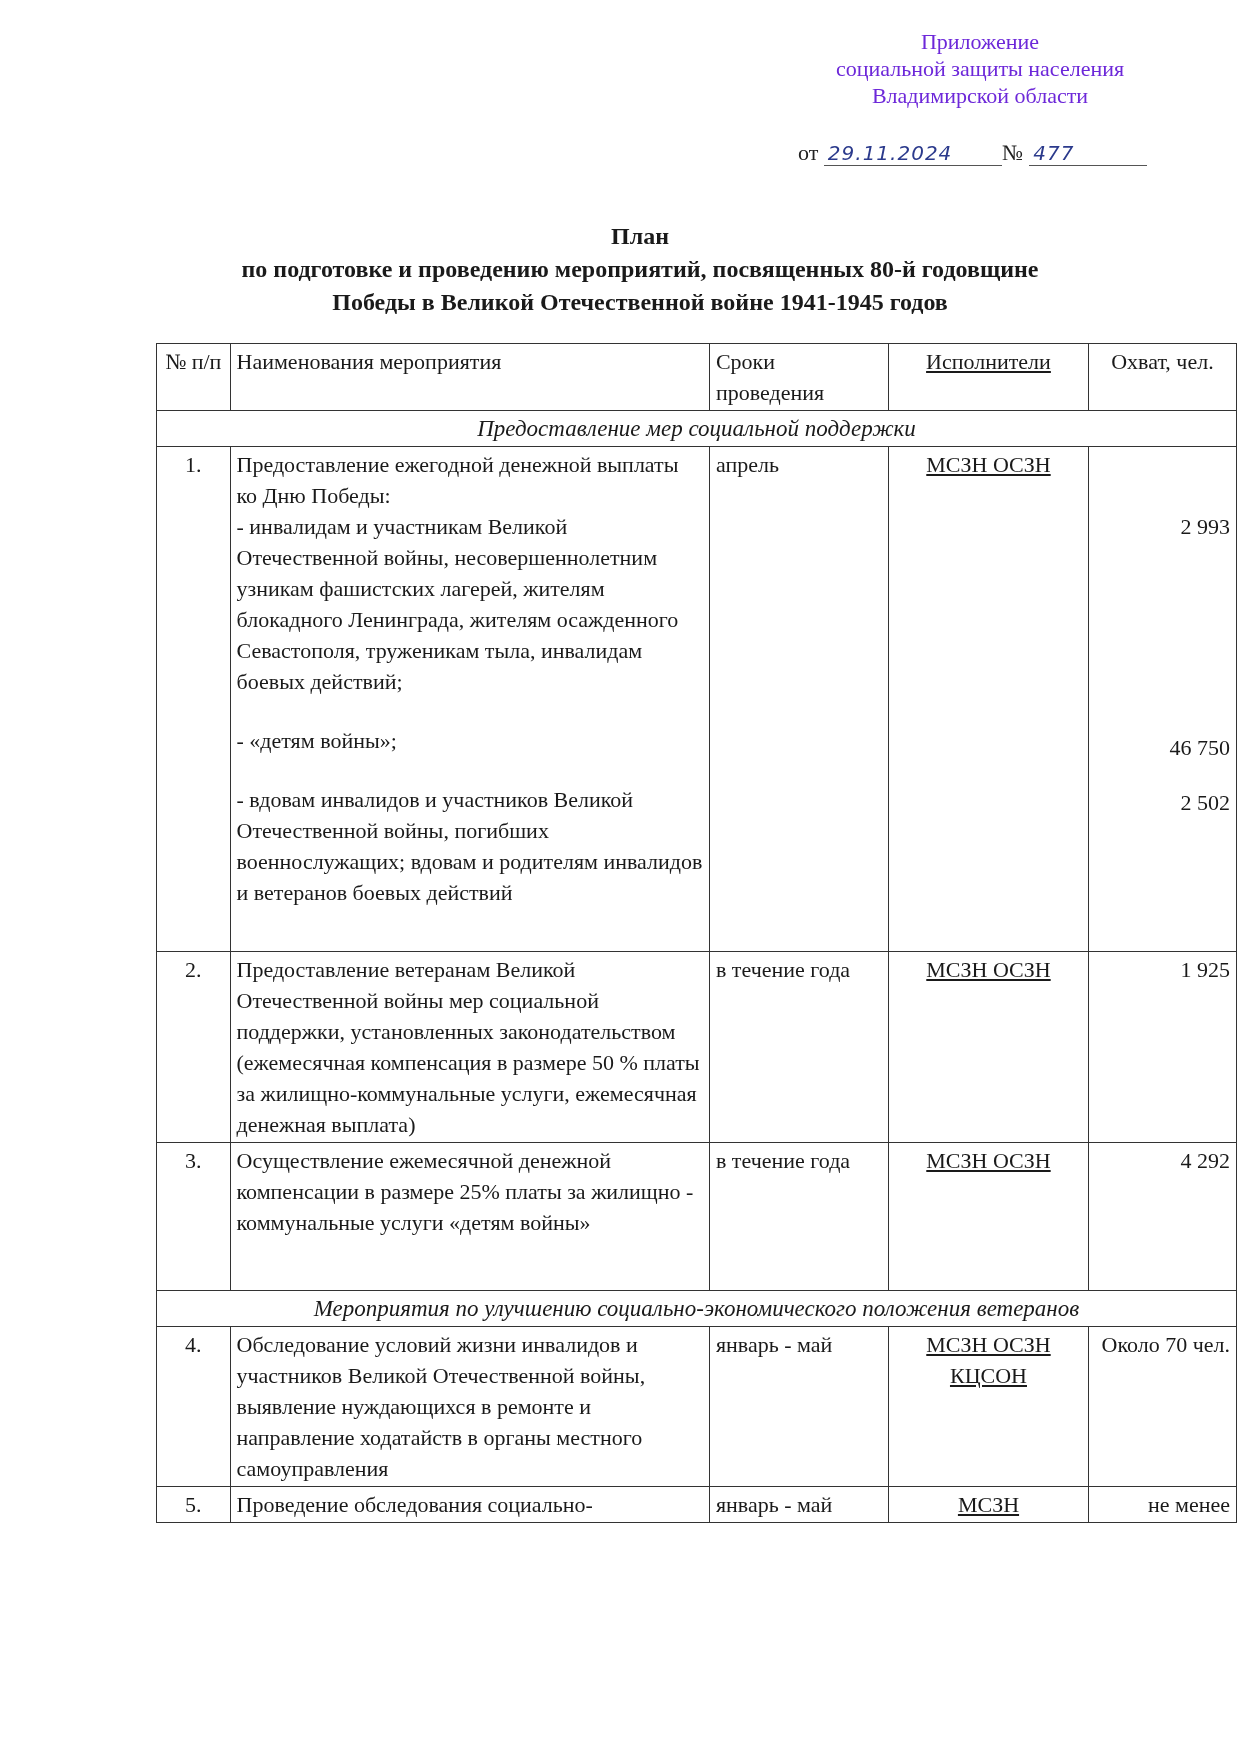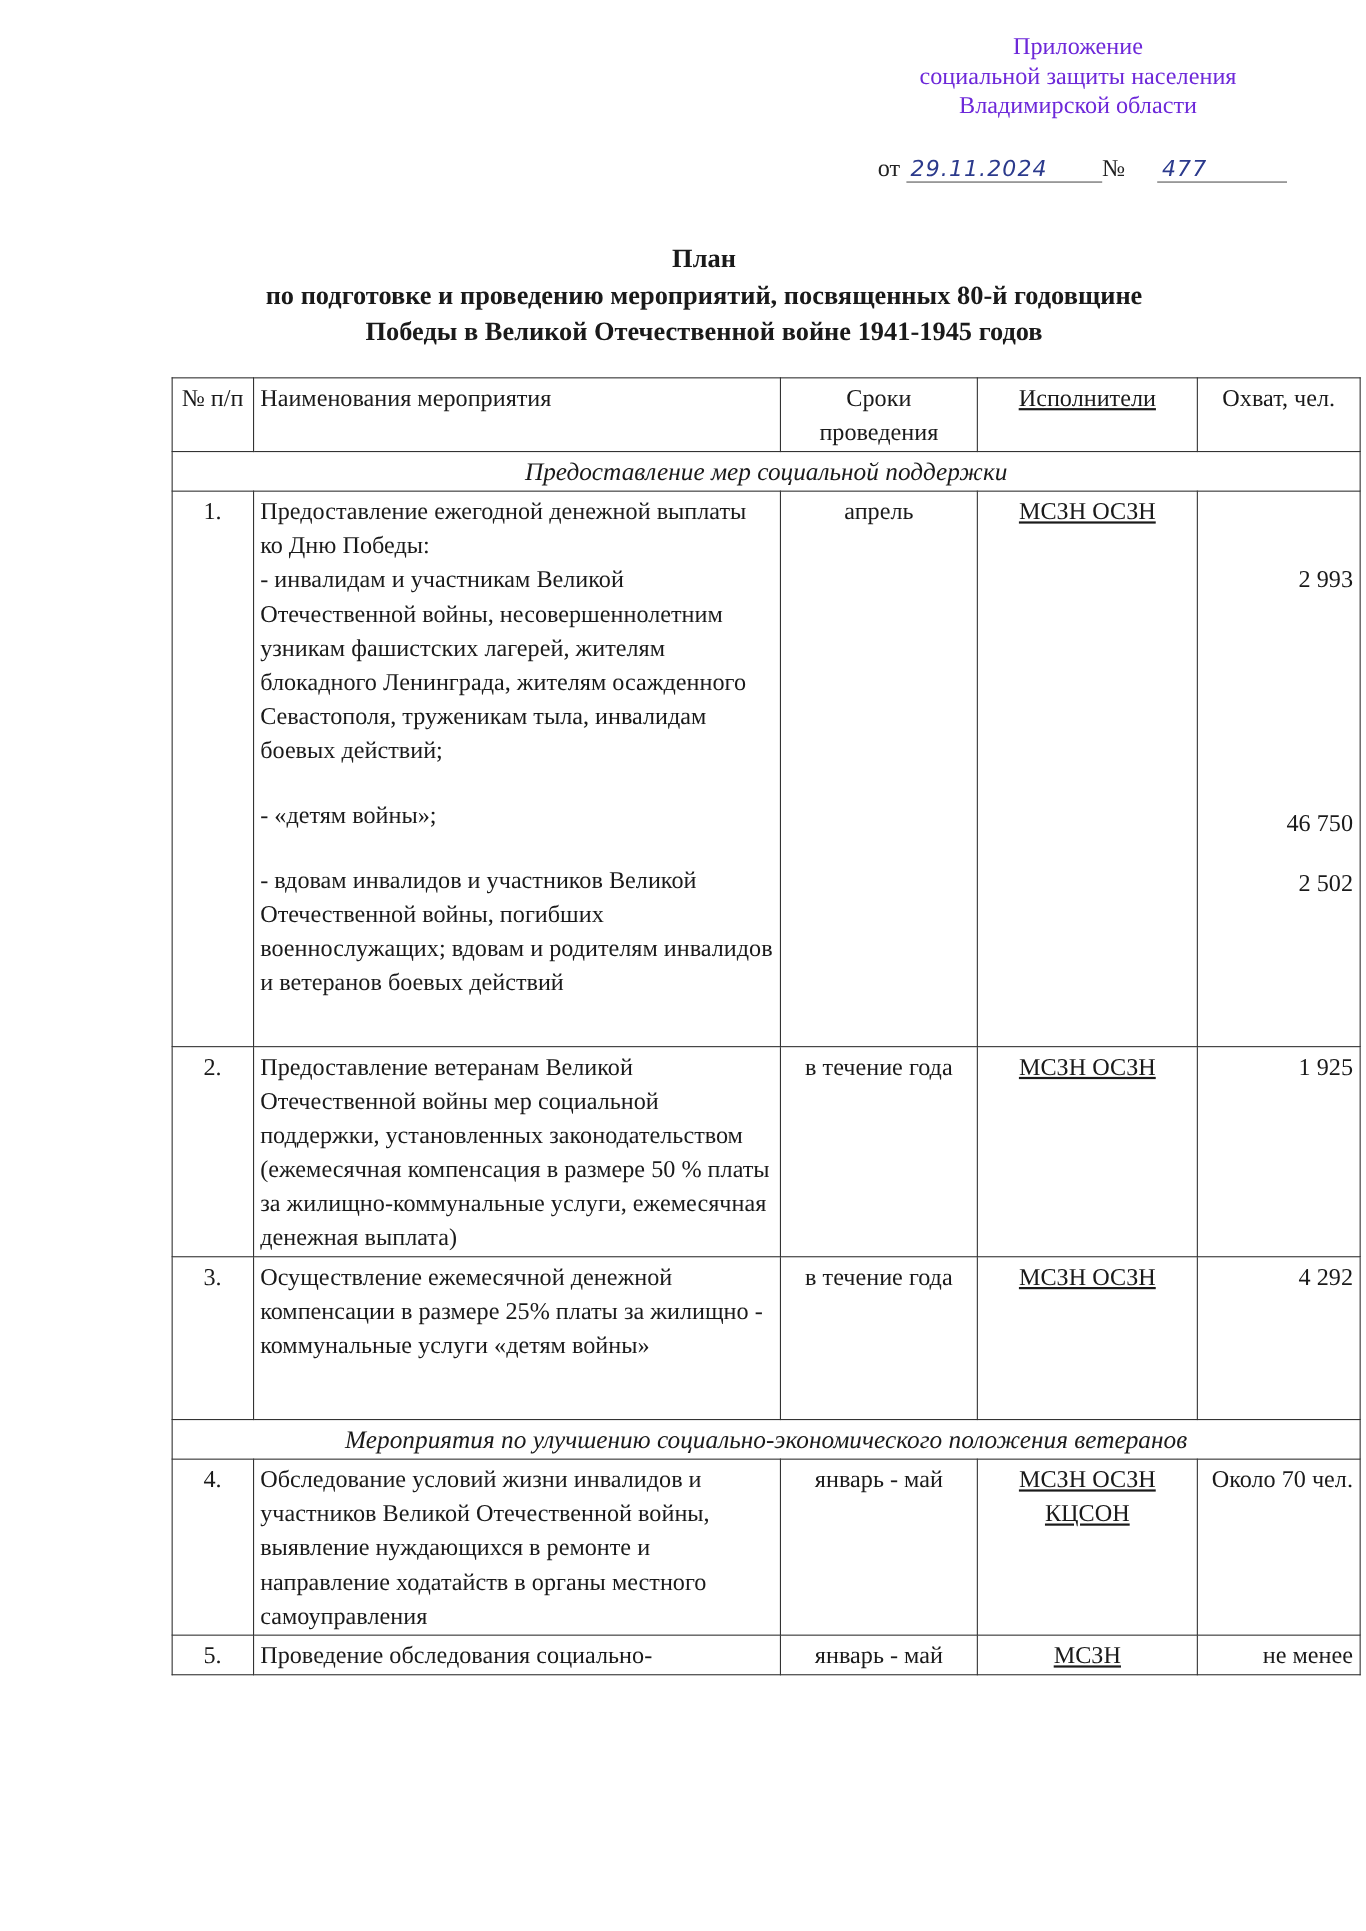--- a/index.html
+++ b/index.html
@@ -14,37 +14,37 @@
   .order-line {
     position: absolute; left: 798px; top: 140px; font-size: 22px; color: #222;
     white-space: nowrap;
   }
   .hand {
     font-family: "DejaVu Sans", sans-serif; font-style: italic;
     color: #2b3a8c; font-size: 20px; letter-spacing: 1px;
     display: inline-block; border-bottom: 1px solid #555; padding: 0 4px;
   }
   .hand.date { width: 170px; }
-  .hand.num { width: 110px; margin-left: 24px; font-style: italic; }
+  .hand.num { width: 110px; margin-left: 1px; font-style: italic; }
   .title-block {
     position: absolute; left: 150px; top: 220px; width: 980px; text-align: center;
     font-weight: bold; font-size: 24px; line-height: 33px; color: #1a1a1a;
   }
   table.plan {
     position: absolute; left: 156px; top: 343px; width: 1081px;
     border-collapse: collapse; font-size: 22px; line-height: 31px;
   }
   table.plan td, table.plan th {
     border: 1.5px solid #333; vertical-align: top; padding: 2px 6px;
     font-weight: normal;
   }
   th { text-align: center; }
   .c1 { width: 58px; text-align: center; }
   .c2 { width: 450px; text-align: left; }
-  .c3 { width: 160px; text-align: center; }
+  .c3 { width: 160px; text-align: left; }
   .c4 { width: 180px; text-align: center; text-decoration: underline; }
   .c5 { width: 130px; text-align: right; }
   .section td {
     text-align: center; font-weight: bold; font-style: italic; font-size: 23px;
     padding: 4px 6px 10px;
   }
   .sub { display: block; }
   .gap { display: block; height: 28px; }
   .num-block { display: block; }
 </style>

